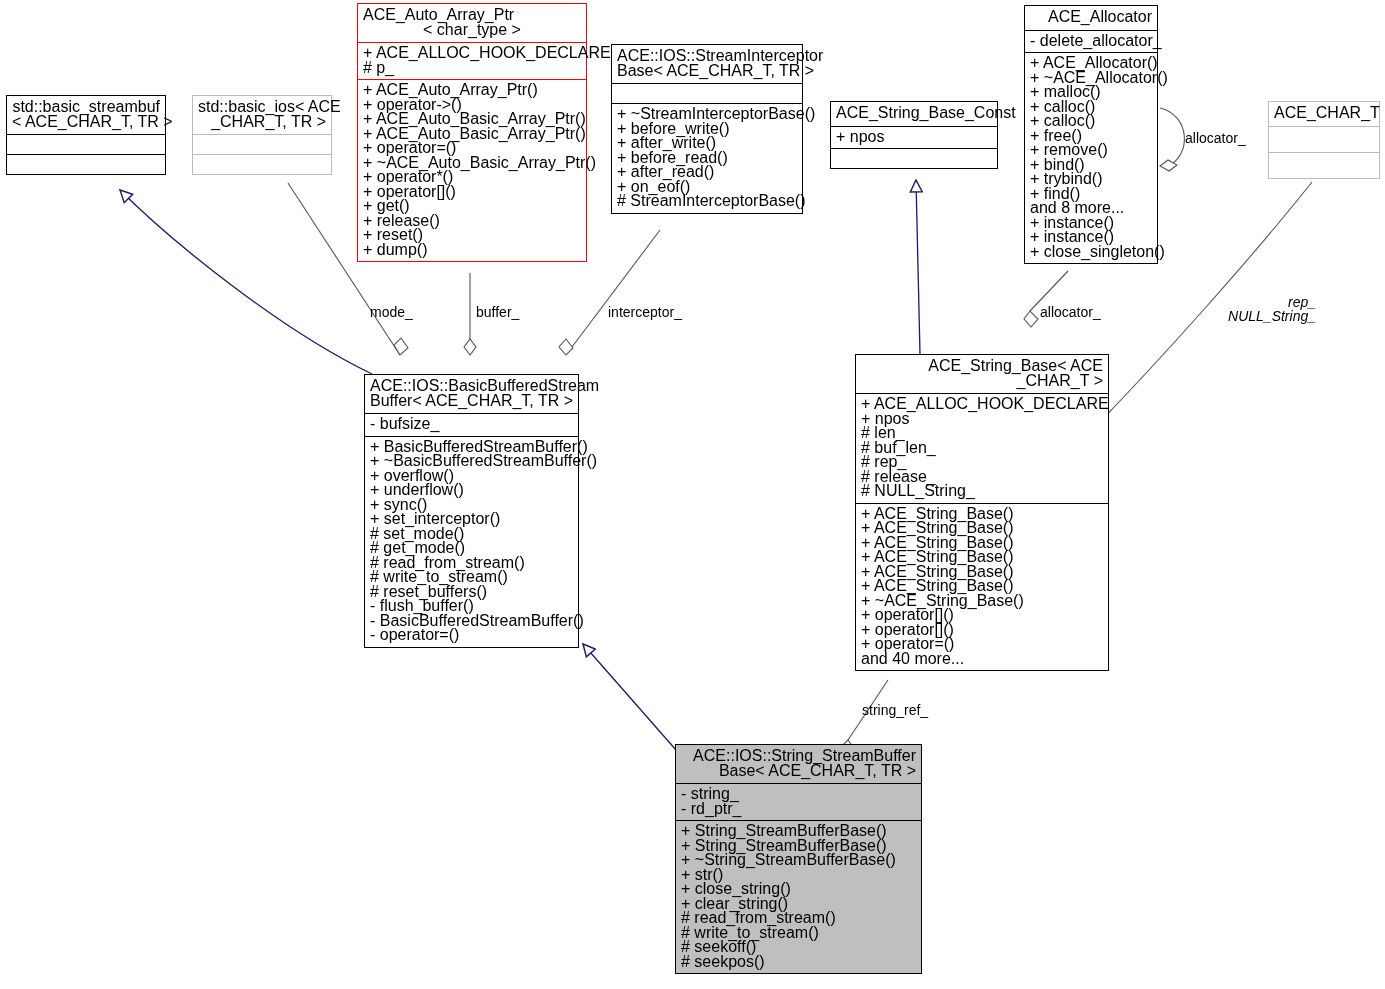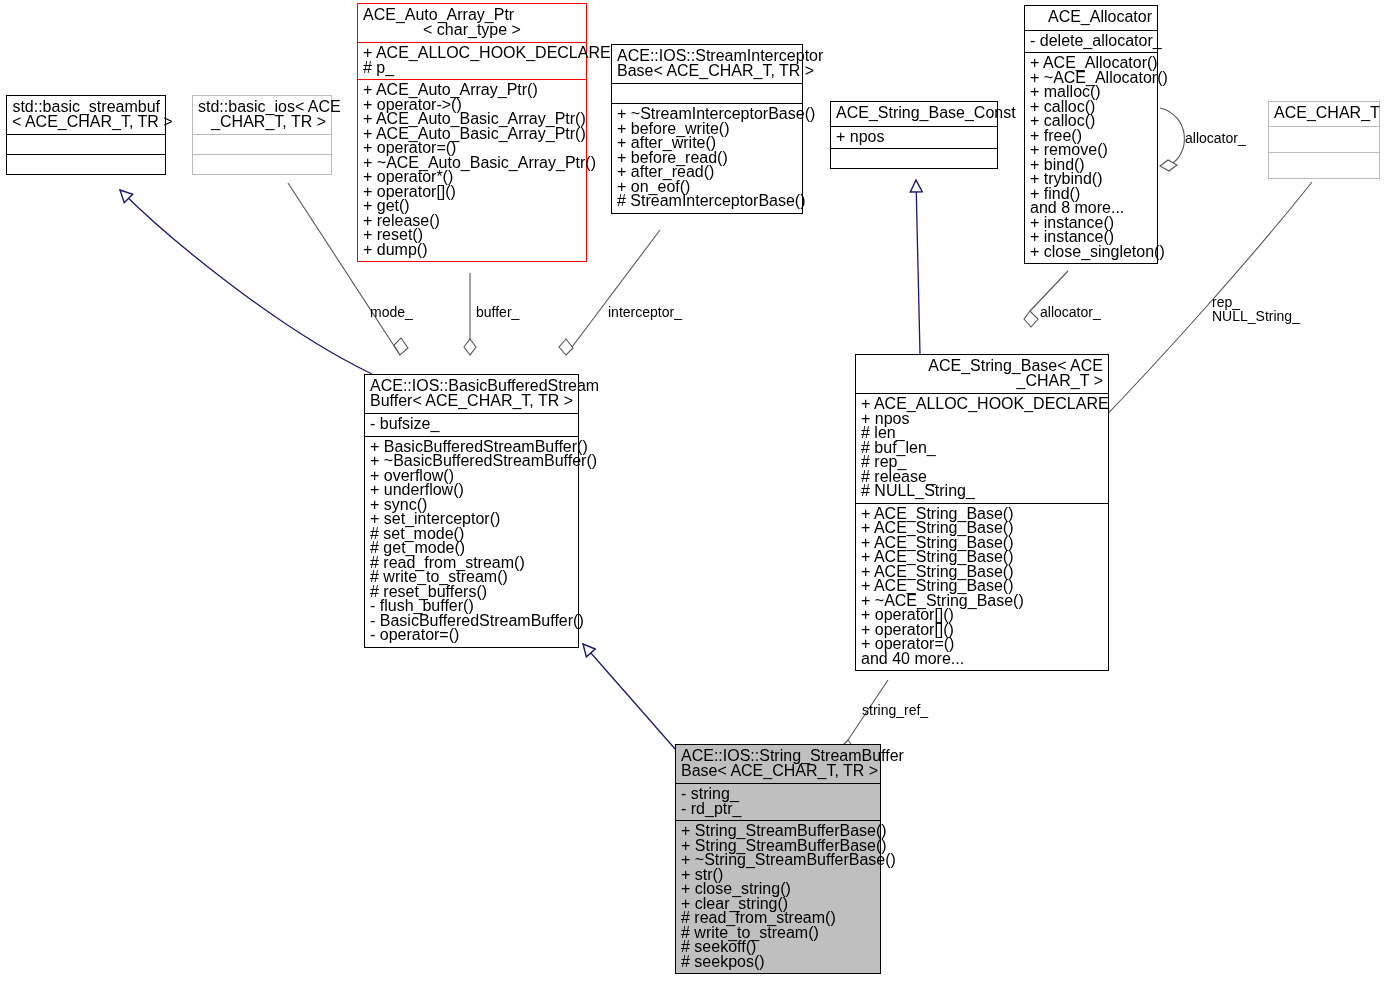--- a/index.html
+++ b/index.html
@@ -78,21 +78,22 @@
   }
   .edge-label {
     position: absolute;
     font-size: 14px;
     line-height: 13.5px;
     color: #000000;
     white-space: pre;
     z-index: 6;
   }
   .edge-label.centered {
-    text-align: left;
+    text-align: right;
+    font-style: italic;
   }
 </style>
 </head>
 <body>
 
 <div id="canvas">
 
   <svg id="edges" viewBox="0 0 1385 989" width="1385" height="989">
     <defs>
       <marker id="inh-arrow" viewBox="0 0 12 12" refX="11" refY="6" markerWidth="11" markerHeight="11" orient="auto-start-reverse">
@@ -279,21 +280,21 @@
       <span class="member">+ ACE_String_Base()</span>
       <span class="member">+ ACE_String_Base()</span>
       <span class="member">+ ~ACE_String_Base()</span>
       <span class="member">+ operator[]()</span>
       <span class="member">+ operator[]()</span>
       <span class="member">+ operator=()</span>
       <span class="member">and 40 more...</span>
     </div>
   </div>
 
-  <div class="uml-box fill-gray" style="left:675px; top:744px; width:206px;">
+  <div class="uml-box fill-gray" style="left:675px; top:744px; width:247px;">
     <div class="compartment title-compartment">
       <span class="tline">ACE::IOS::String_StreamBuffer</span>
       <span class="tline">Base&lt; ACE_CHAR_T, TR &gt;</span>
     </div>
     <div class="compartment">
       <span class="member">- string_</span>
       <span class="member">- rd_ptr_</span>
     </div>
     <div class="compartment">
       <span class="member">+ String_StreamBufferBase()</span>

